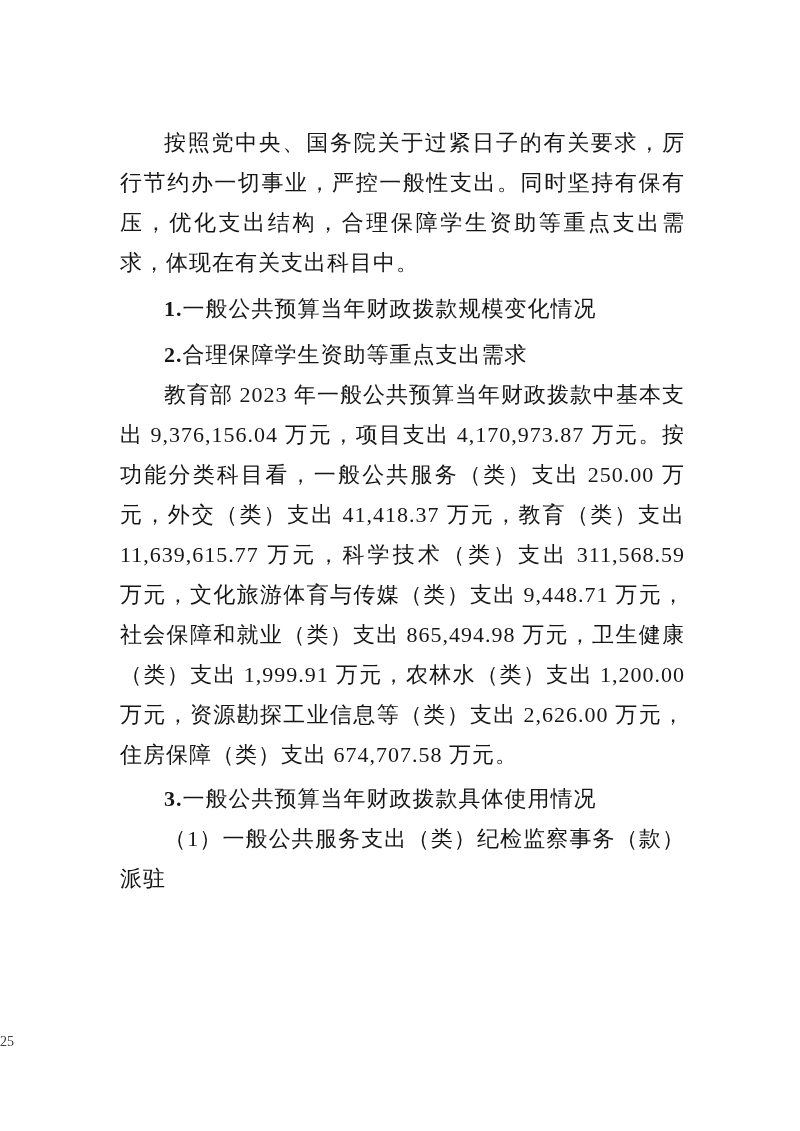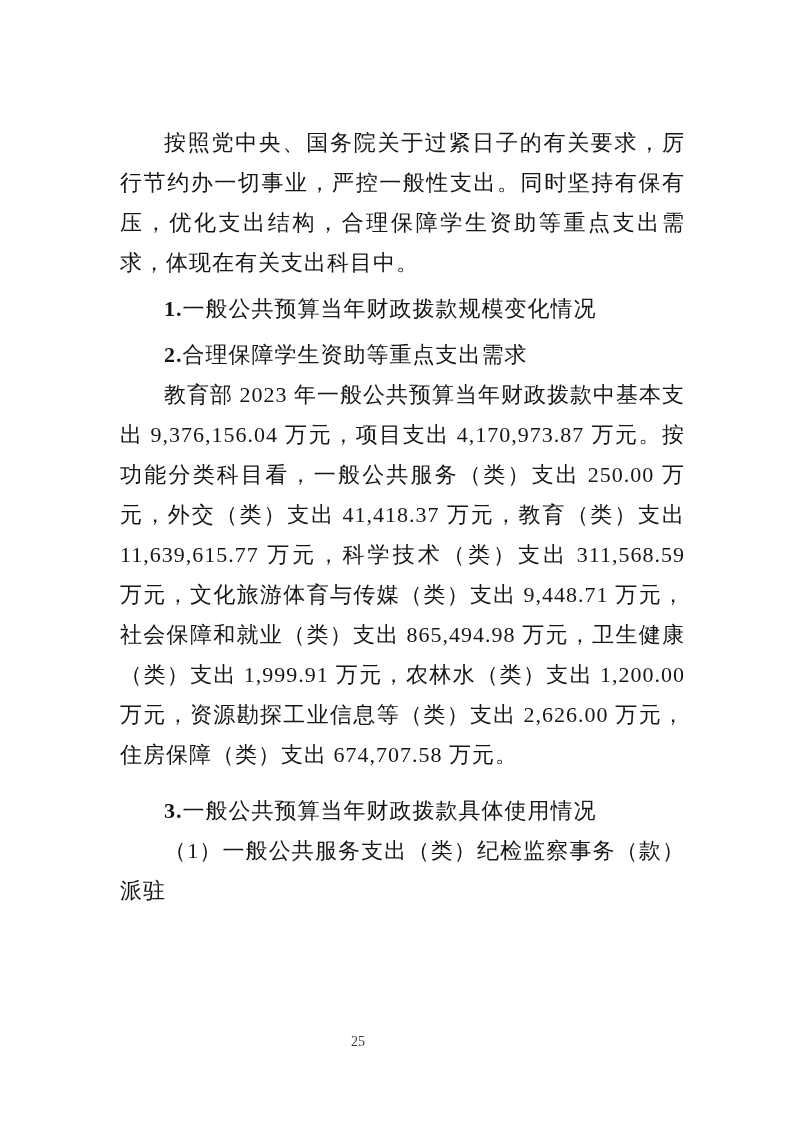--- a/index.html
+++ b/index.html
@@ -37,28 +37,28 @@
   .intro-para {
     margin-top: 20px;
   }
   .sec-heading {
     margin-top: 6px;
   }
   .sec-heading .num {
     font-weight: bold;
   }
   .sec-heading-last {
-    margin-top: 16px;
+    margin-top: 4px;
   }
   .page-footer {
     position: absolute;
     top: 1032px;
     left: 0;
     width: 716px;
-    text-align: center;
+    text-align: left;
     font-family: "Liberation Serif", "DejaVu Serif", serif;
     font-size: 14px;
     line-height: 20px;
     color: #3a3a3a;
   }
 </style>
 </head>
 <body>
 
 <div class="doc-content">

